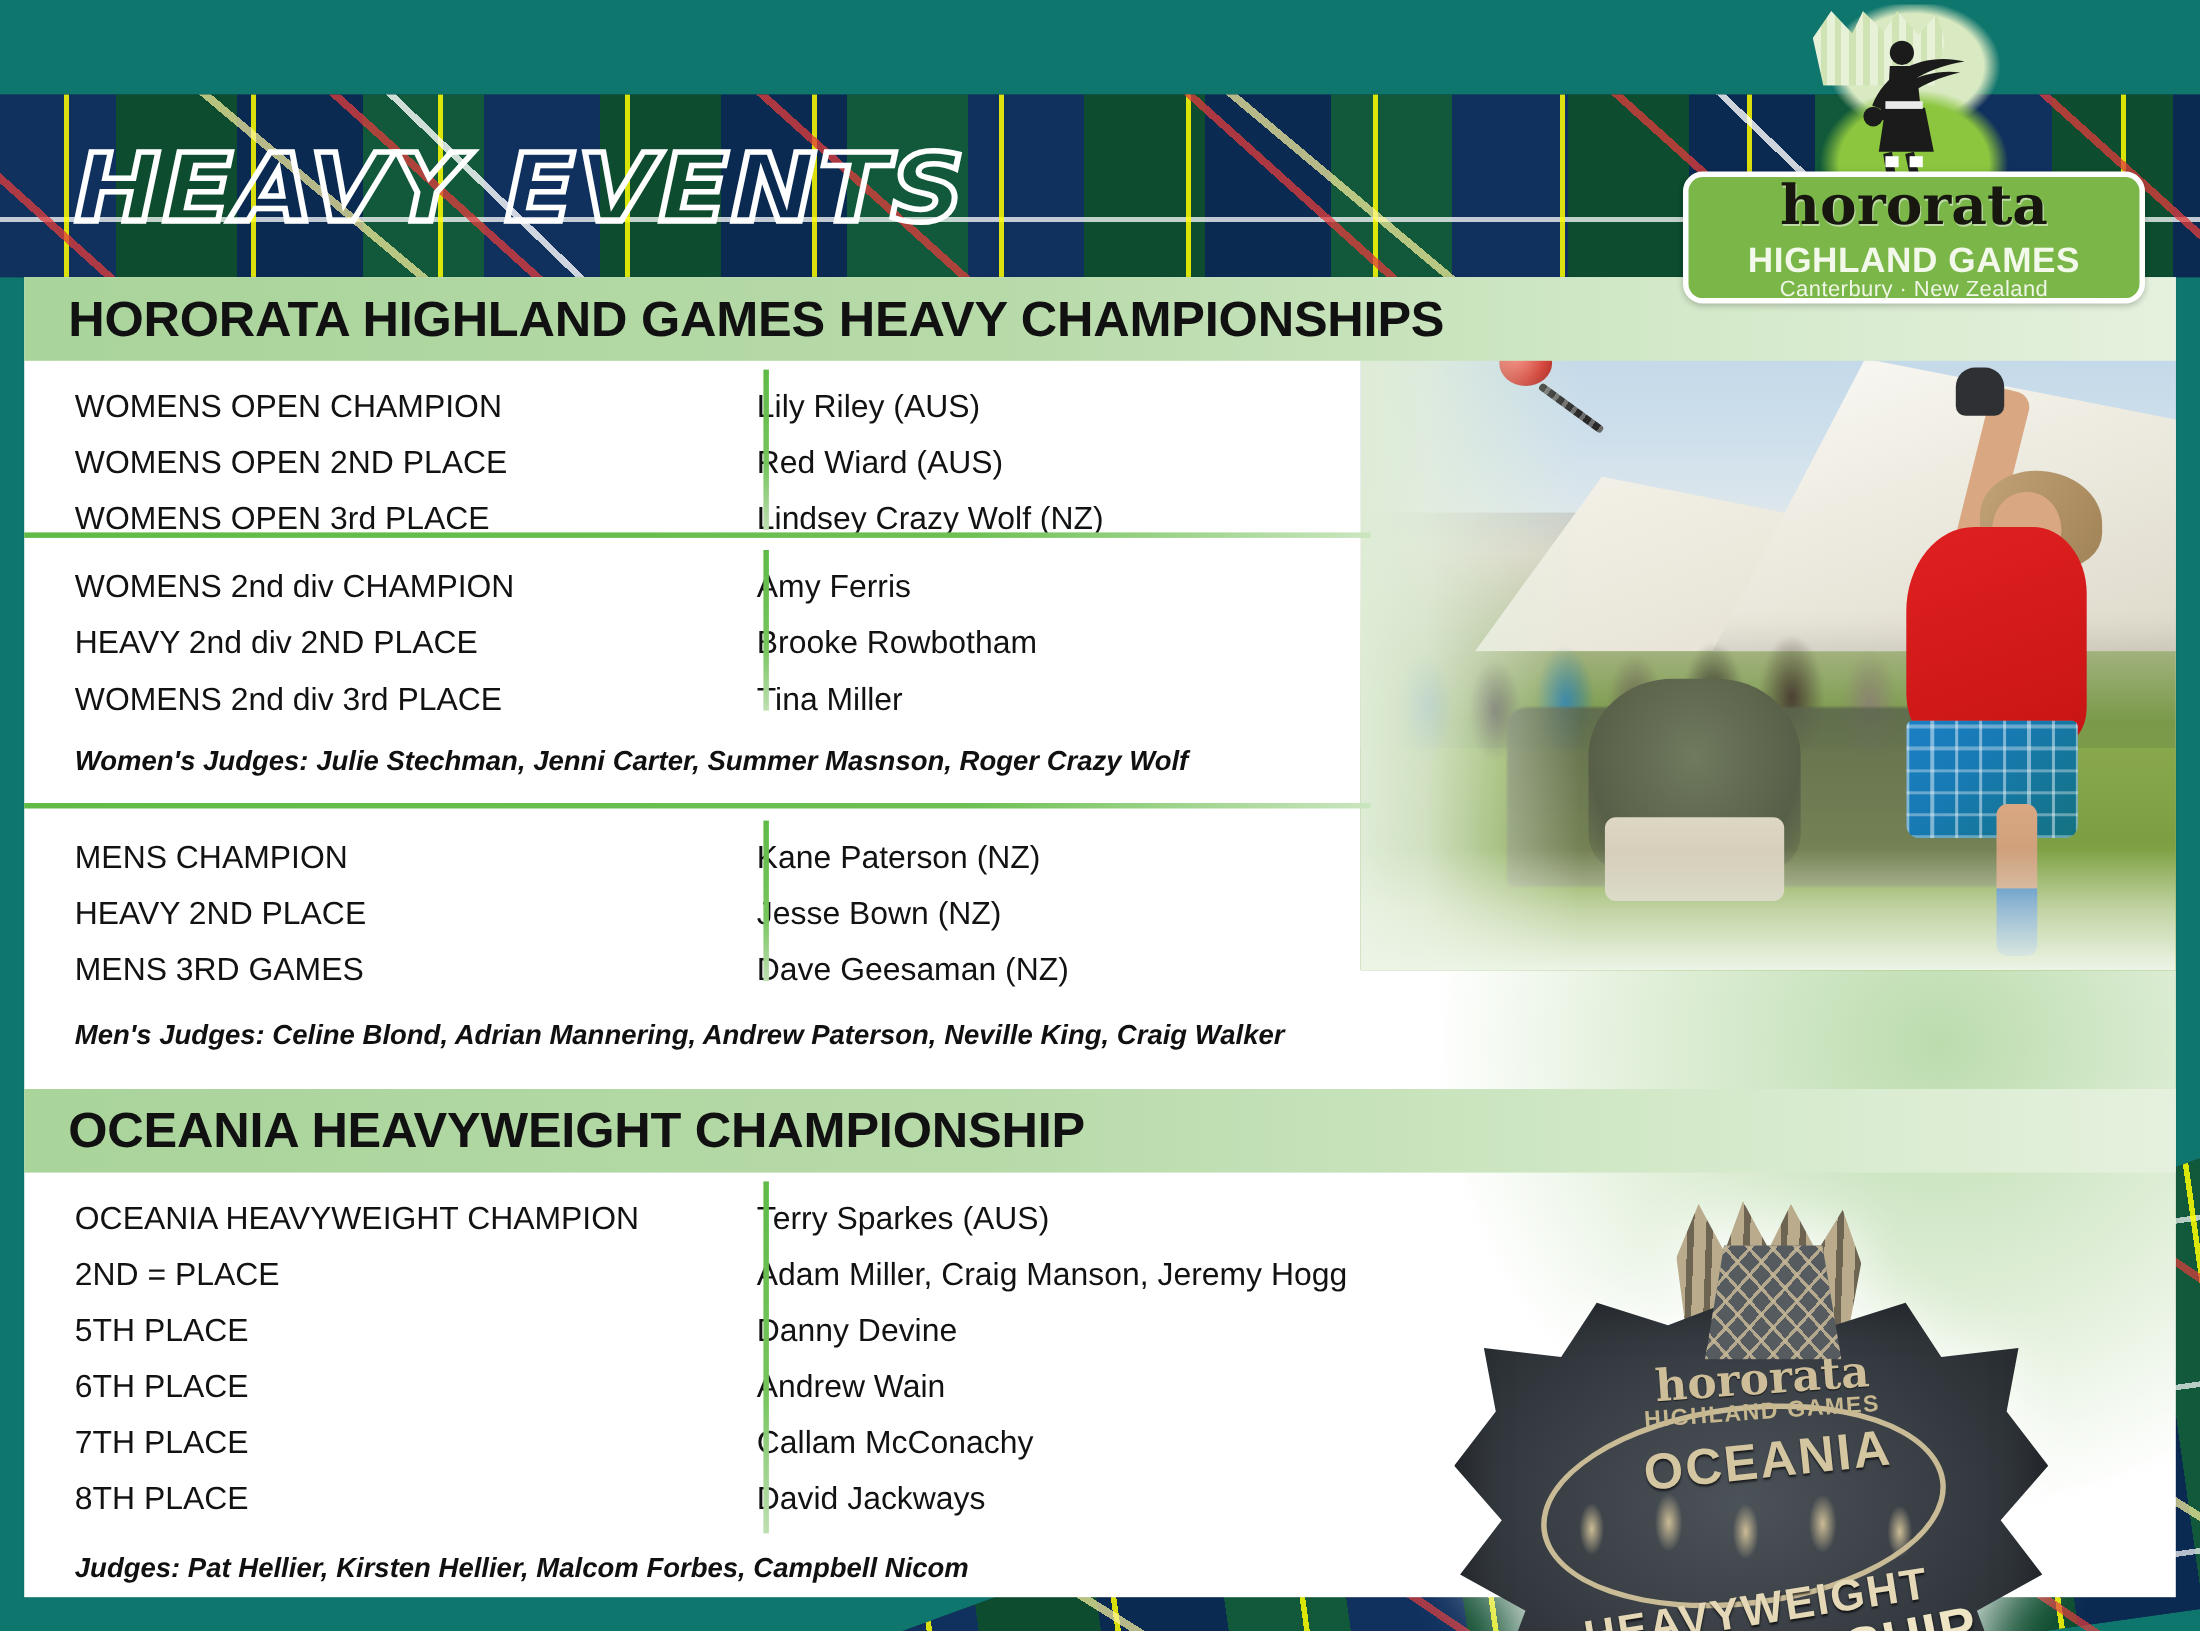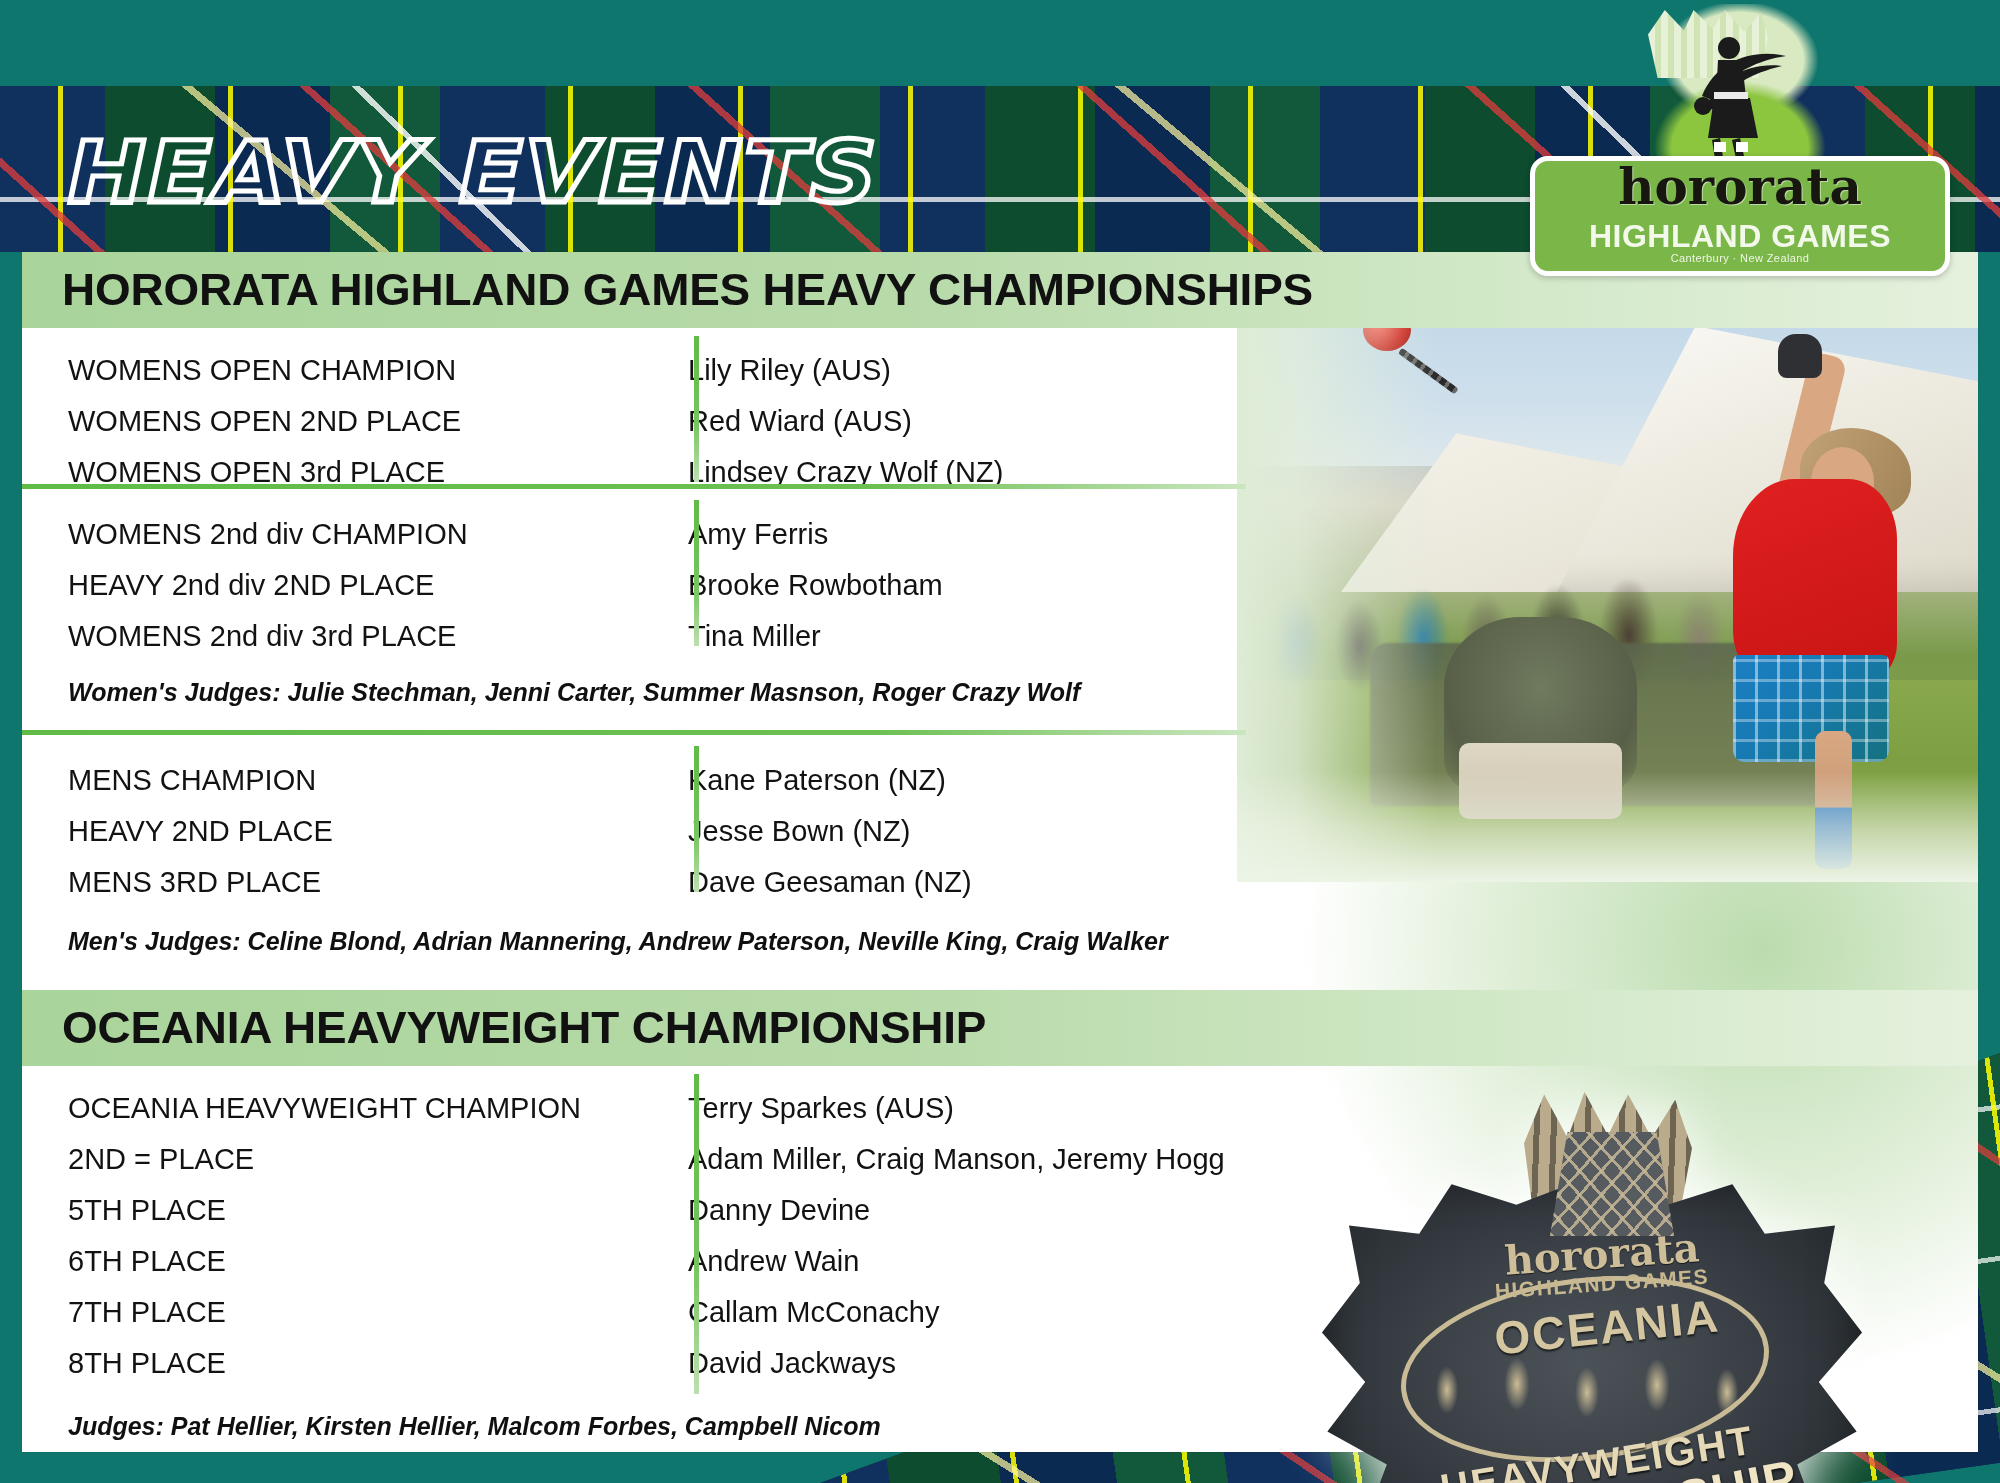--- a/index.html
+++ b/index.html
@@ -384,21 +384,21 @@
     font-size: 32px;
     font-weight: 700;
     color: #f2f8ea;
     letter-spacing: 0.5px;
   }
   .logo .cnz {
     position: absolute; left: 0; top: 248px;
     width: 420px;
     text-align: center;
     font-family: "Liberation Sans", sans-serif;
-    font-size: 11px;
+    font-size: 20px;
     color: #f0f6e6;
     letter-spacing: 0.4px;
   }
 
   
   .medal {
     position: absolute;
     left: 1290px; top: 840px;
     width: 560px; height: 500px;
     z-index: 9;
@@ -559,21 +559,21 @@
     <div class="rows" style="top:494px;">
       <div class="row">
         <div class="title">MENS CHAMPION</div>
         <div class="name">Kane Paterson (NZ)</div>
       </div>
       <div class="row">
         <div class="title">HEAVY 2ND PLACE</div>
         <div class="name">Jesse Bown (NZ)</div>
       </div>
       <div class="row">
-        <div class="title">MENS 3RD PLACE</div>
+        <div class="title">MENS 3RD GAMES</div>
         <div class="name">Dave Geesaman (NZ)</div>
       </div>
     </div>
     <div class="judges" style="top:675px;">Men's Judges: Celine Blond, Adrian Mannering, Andrew Paterson, Neville King, Craig Walker</div>
 
     <div class="sect-head" style="top:738px;">
       <div class="label">OCEANIA HEAVYWEIGHT CHAMPIONSHIP</div>
     </div>
 
     <div class="vdiv" style="top:822px; height:320px;"></div>

